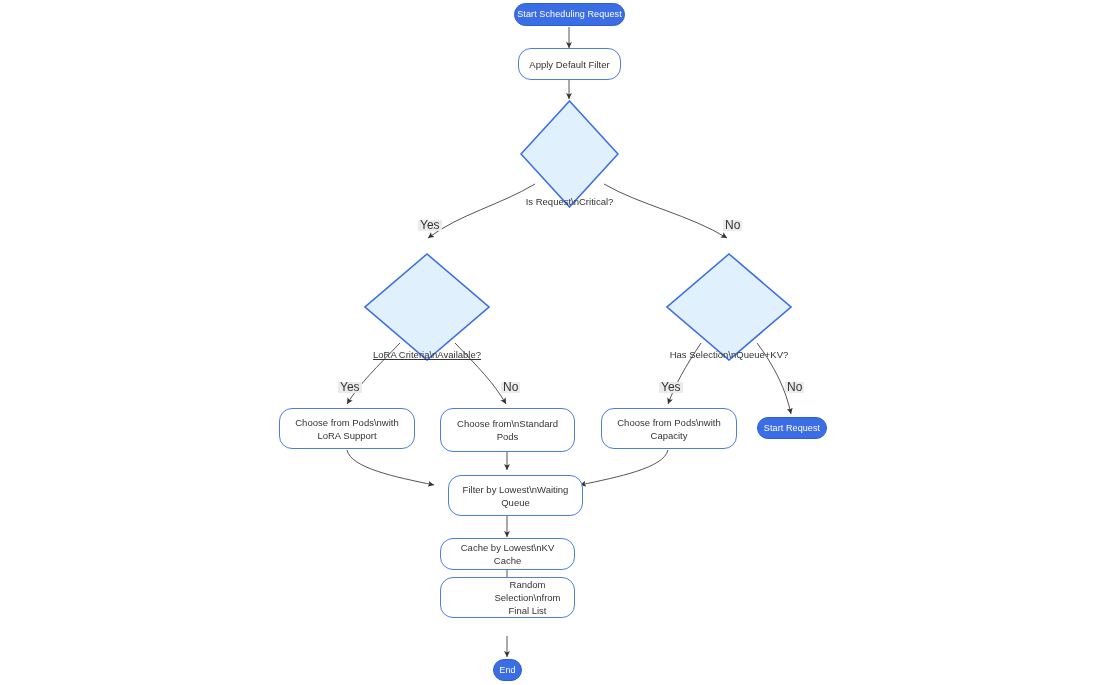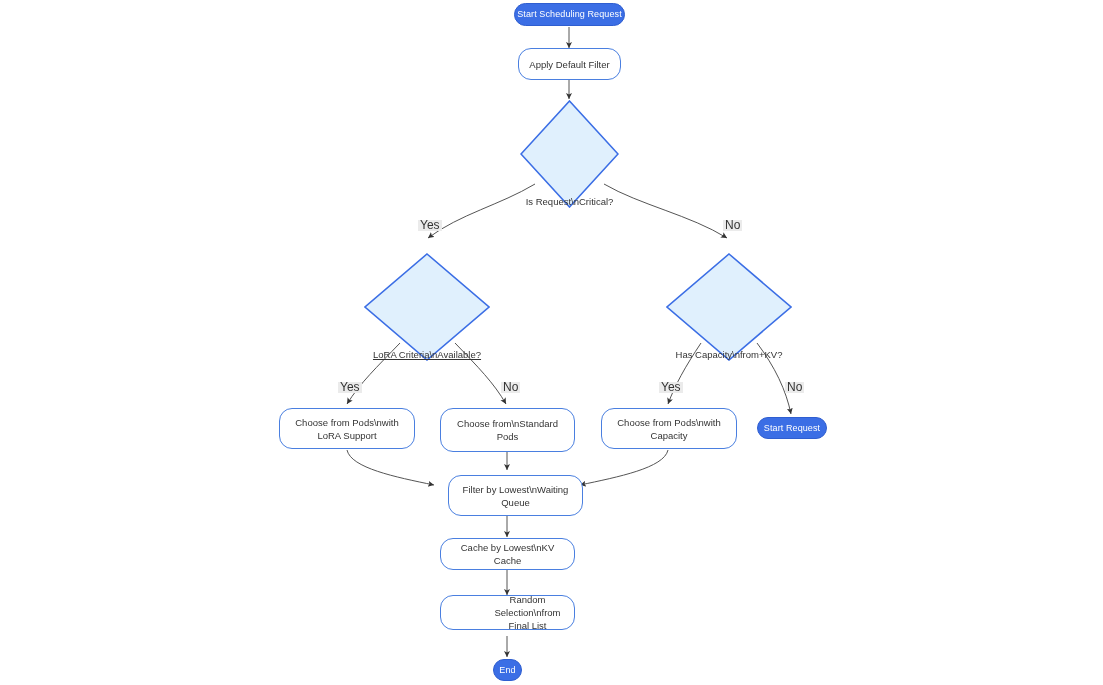--- a/index.html
+++ b/index.html
@@ -151,21 +151,21 @@
     <svg class="diamond-shape" viewBox="0 0 126 108" preserveAspectRatio="none">
       <polygon points="63,1 125,54 63,107 1,54" fill="#e0f0fd" stroke="#3b6ee5" stroke-width="1.6"></polygon>
     </svg>
     <span class="txt">LoRA Criteria\nAvailable?</span>
   </div>
 
   <div class="node decision" style="left:666px; top:253px; width:126px; height:108px;">
     <svg class="diamond-shape" viewBox="0 0 126 108" preserveAspectRatio="none">
       <polygon points="63,1 125,54 63,107 1,54" fill="#e0f0fd" stroke="#3b6ee5" stroke-width="1.6"></polygon>
     </svg>
-    <span class="txt">Has Capacity\nfrom+KV?</span>
+    <span class="txt">Has Selection\nQueue+KV?</span>
   </div>
 
   <div class="node process" style="left:279px; top:408px; width:136px; height:41px;">
     <span class="txt">Choose from Pods\nwith
 LoRA Support</span>
   </div>
 
   <div class="node process" style="left:440px; top:408px; width:135px; height:44px;">
     <span class="txt">Choose from\nStandard
 Pods</span>
@@ -182,21 +182,21 @@
 
   <div class="node process" style="left:448px; top:475px; width:135px; height:41px;">
     <span class="txt">Filter by Lowest\nWaiting
 Queue</span>
   </div>
 
   <div class="node process" style="left:440px; top:538px; width:135px; height:32px;">
     <span class="txt">Cache by Lowest\nKV Cache</span>
   </div>
 
-  <div class="node process" style="left:440px; top:595px; width:135px; height:35px;padding-left:40px;">
+  <div class="node process" style="left:440px; top:577px; width:135px; height:41px;padding-left:40px;">
     <span class="txt">Random Selection\nfrom
 Final List</span>
   </div>
 
   <div class="node terminal" style="left:493px; top:659px; width:29px; height:22px;">
     <span class="txt">End</span>
   </div>
 
   <div class="edge-label" style="left:418px; top:220px;">Yes</div>
   <div class="edge-label" style="left:723px; top:220px;">No</div>

